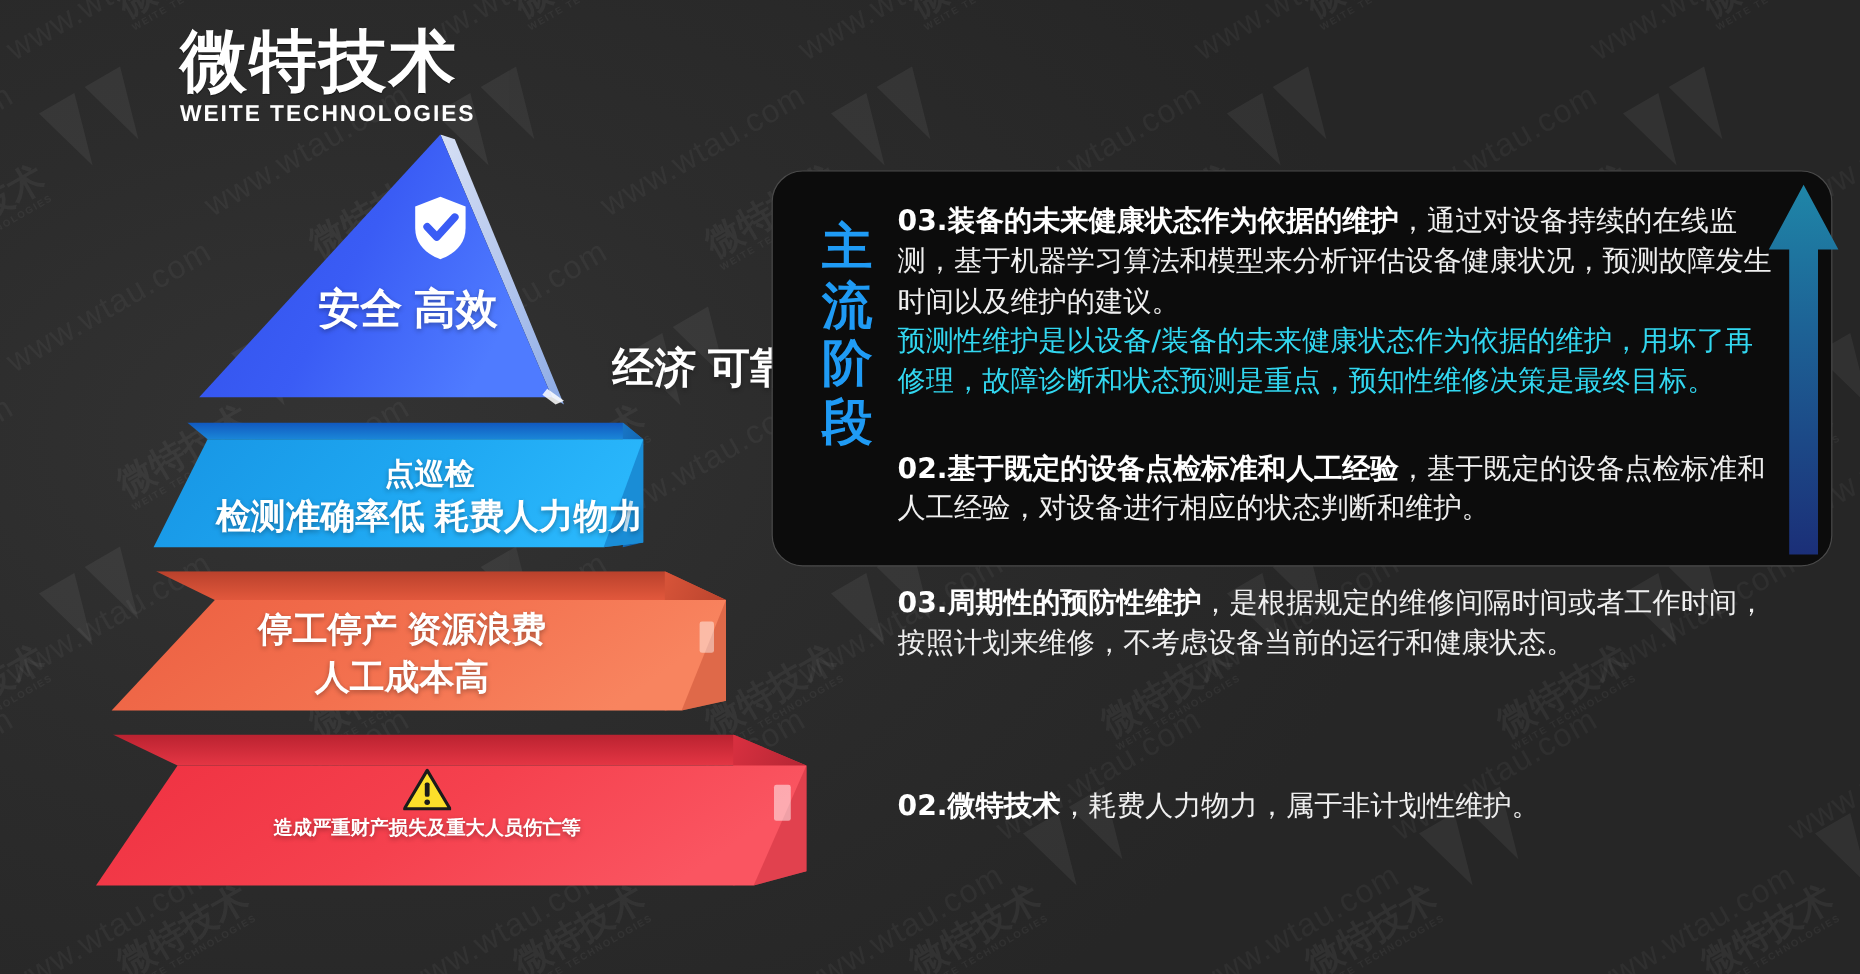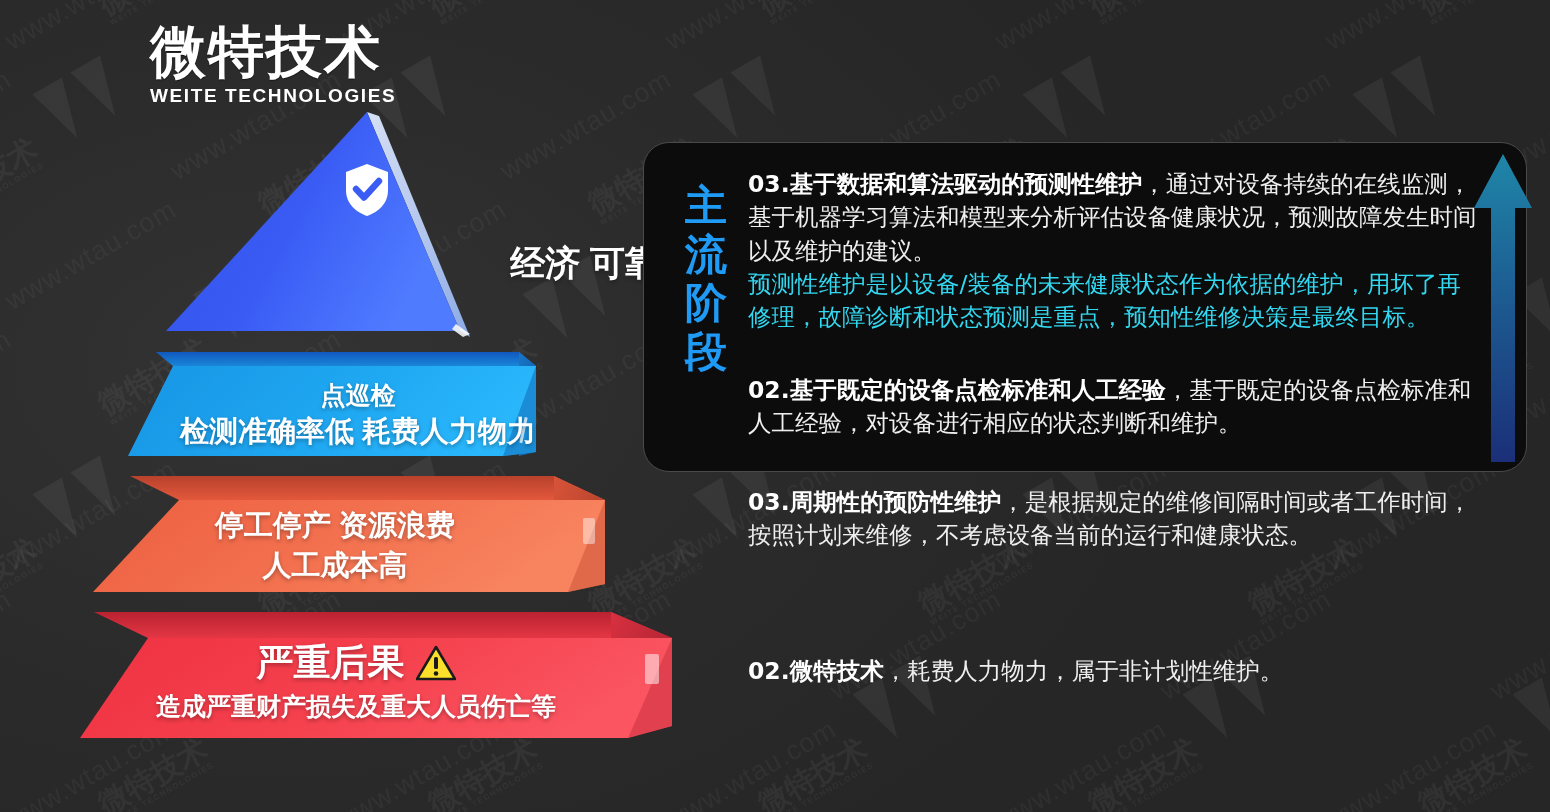--- a/index.html
+++ b/index.html
@@ -360,20 +360,21 @@
         <polygon points="396,212 410,222 403,225 392,217" fill="#ffffff" opacity="0.85"></polygon>
       </svg>
 
       <div style="position:absolute;left:283px;top:50px;width:48px;height:56px;z-index:3;">
         <svg width="48" height="56" viewBox="0 0 48 56">
           <path d="M24 2 L45 10 L45 28 C45 42 35 50 24 54 C13 50 3 42 3 28 L3 10 Z" fill="#ffffff"></path>
           <path d="M13 27 L21 35.5 L36 19" stroke="#3a5cf5" stroke-width="6.4" fill="none" stroke-linecap="round" stroke-linejoin="round"></path>
         </svg>
       </div>
       <div class="tier-label" style="top:124px; left:-40px;">
+        <div class="l1" style="font-size:35px;">安全 高效</div>
         <div class="l2" style="font-size:35px; margin-top:5px;text-align:right;">经济 可靠</div>
       </div>
     </div>
 
     <div class="tier" style="left:0; top:240px; width:640px; height:128px;">
       <svg width="640" height="128" viewBox="0 0 640 128" style="position:absolute;left:0;top:0;">
         <defs>
           <linearGradient id="t2f" x1="0" y1="0" x2="1" y2="0.2">
             <stop offset="0%" stop-color="#1795e4"></stop>
             <stop offset="60%" stop-color="#1fa8f2"></stop>
@@ -451,46 +452,45 @@
           </linearGradient>
         </defs>
         <polygon points="34,0 551,0 612,26 88,26" fill="url(#t4t)"></polygon>
         <polygon points="551,0 612,26 612,114 551,126" fill="url(#t4r)"></polygon>
         <polygon points="88,26 612,26 612,114 568,126 20,126" fill="url(#t4f)"></polygon>
         <polygon points="568,126 612,114 612,26" fill="#c42a38" opacity="0.45"></polygon>
         <rect x="585" y="42" width="14" height="30" rx="2" fill="#ffffff" opacity="0.5"></rect>
       </svg>
       <div class="tier-label" style="top:28px; left:-24px;">
         <div class="l1" style="font-size:37px; display:flex; align-items:center; justify-content:center; gap:11px;">
-          <span>严重后果</span>
           <span style="display:inline-block;line-height:0;">
             <svg width="40" height="36" viewBox="0 0 40 36">
               <path d="M20 2 L39 34 L1 34 Z" fill="#fcdf2a" stroke="#1b1b1b" stroke-width="2.6" stroke-linejoin="round"></path>
               <rect x="18" y="12" width="4" height="12" rx="1.6" fill="#1b1b1b"></rect>
               <circle cx="20" cy="28.5" r="2.3" fill="#1b1b1b"></circle>
             </svg>
           </span>
         </div>
-        <div class="l2" style="font-size:25px; margin-top:5px;">造成严重财产损失及重大人员伤亡等</div>
+        <div class="l2" style="font-size:16px; margin-top:5px;">造成严重财产损失及重大人员伤亡等</div>
       </div>
     </div>
   </div>
 
   <div class="panel"></div>
 
   <div class="stage-label">
     <span>主</span>
     <span>流</span>
     <span>阶</span>
     <span>段</span>
   </div>
 
   <div class="items">
     <div class="item" id="item-01">
-      <span class="num">03.</span><span class="hl">基于数据和算法驱动的预测性维护</span><span>，通过对设备持续的在线监测，基于机器学习算法和模型来分析评估设备健康状况，预测故障发生时间以及维护的建议。</span>
+      <span class="num">03.</span><span class="hl">装备的未来健康状态作为依据的维护</span><span>，通过对设备持续的在线监测，基于机器学习算法和模型来分析评估设备健康状况，预测故障发生时间以及维护的建议。</span>
     </div>
 
     <div class="item cyan" id="item-cy">
       <span>预测性维护是以设备/装备的未来健康状态作为依据的维护，用坏了再修理，故障诊断和状态预测是重点，预知性维修决策是最终目标。</span>
     </div>
 
     <div class="item" id="item-02">
       <span class="num">02.</span><span class="hl">基于既定的设备点检标准和人工经验</span><span>，基于既定的设备点检标准和人工经验，对设备进行相应的状态判断和维护。</span>
     </div>
 

